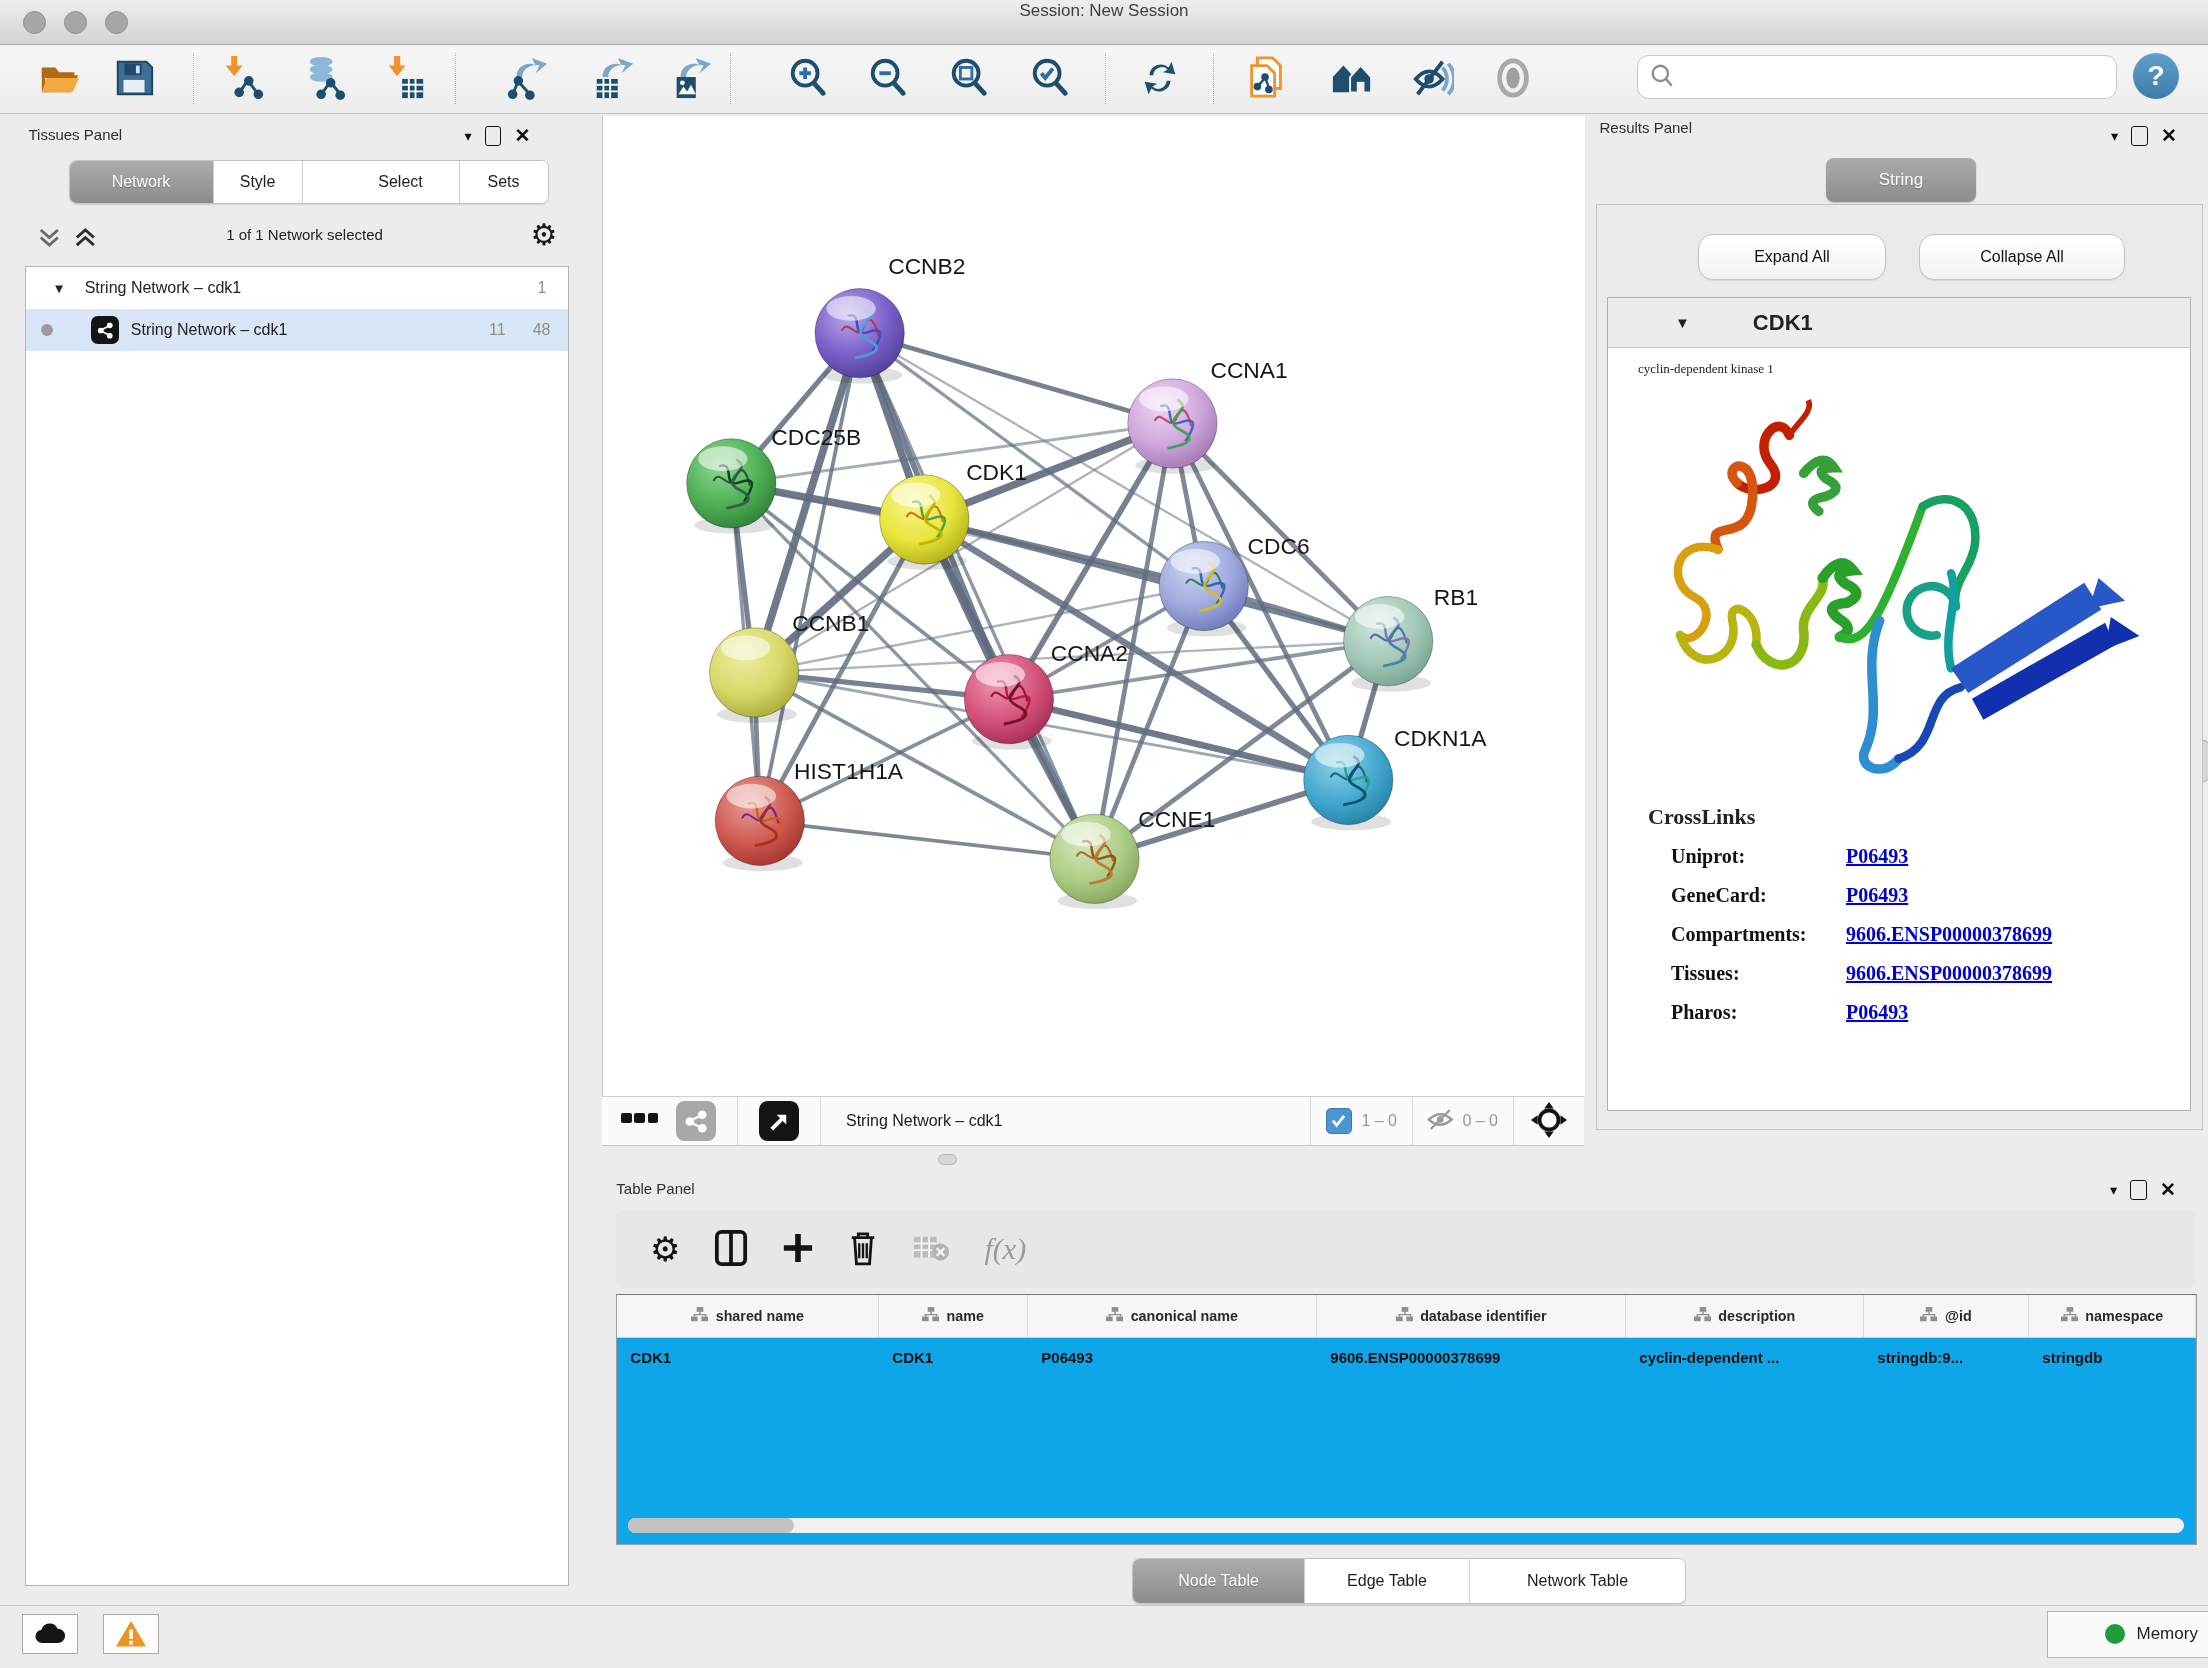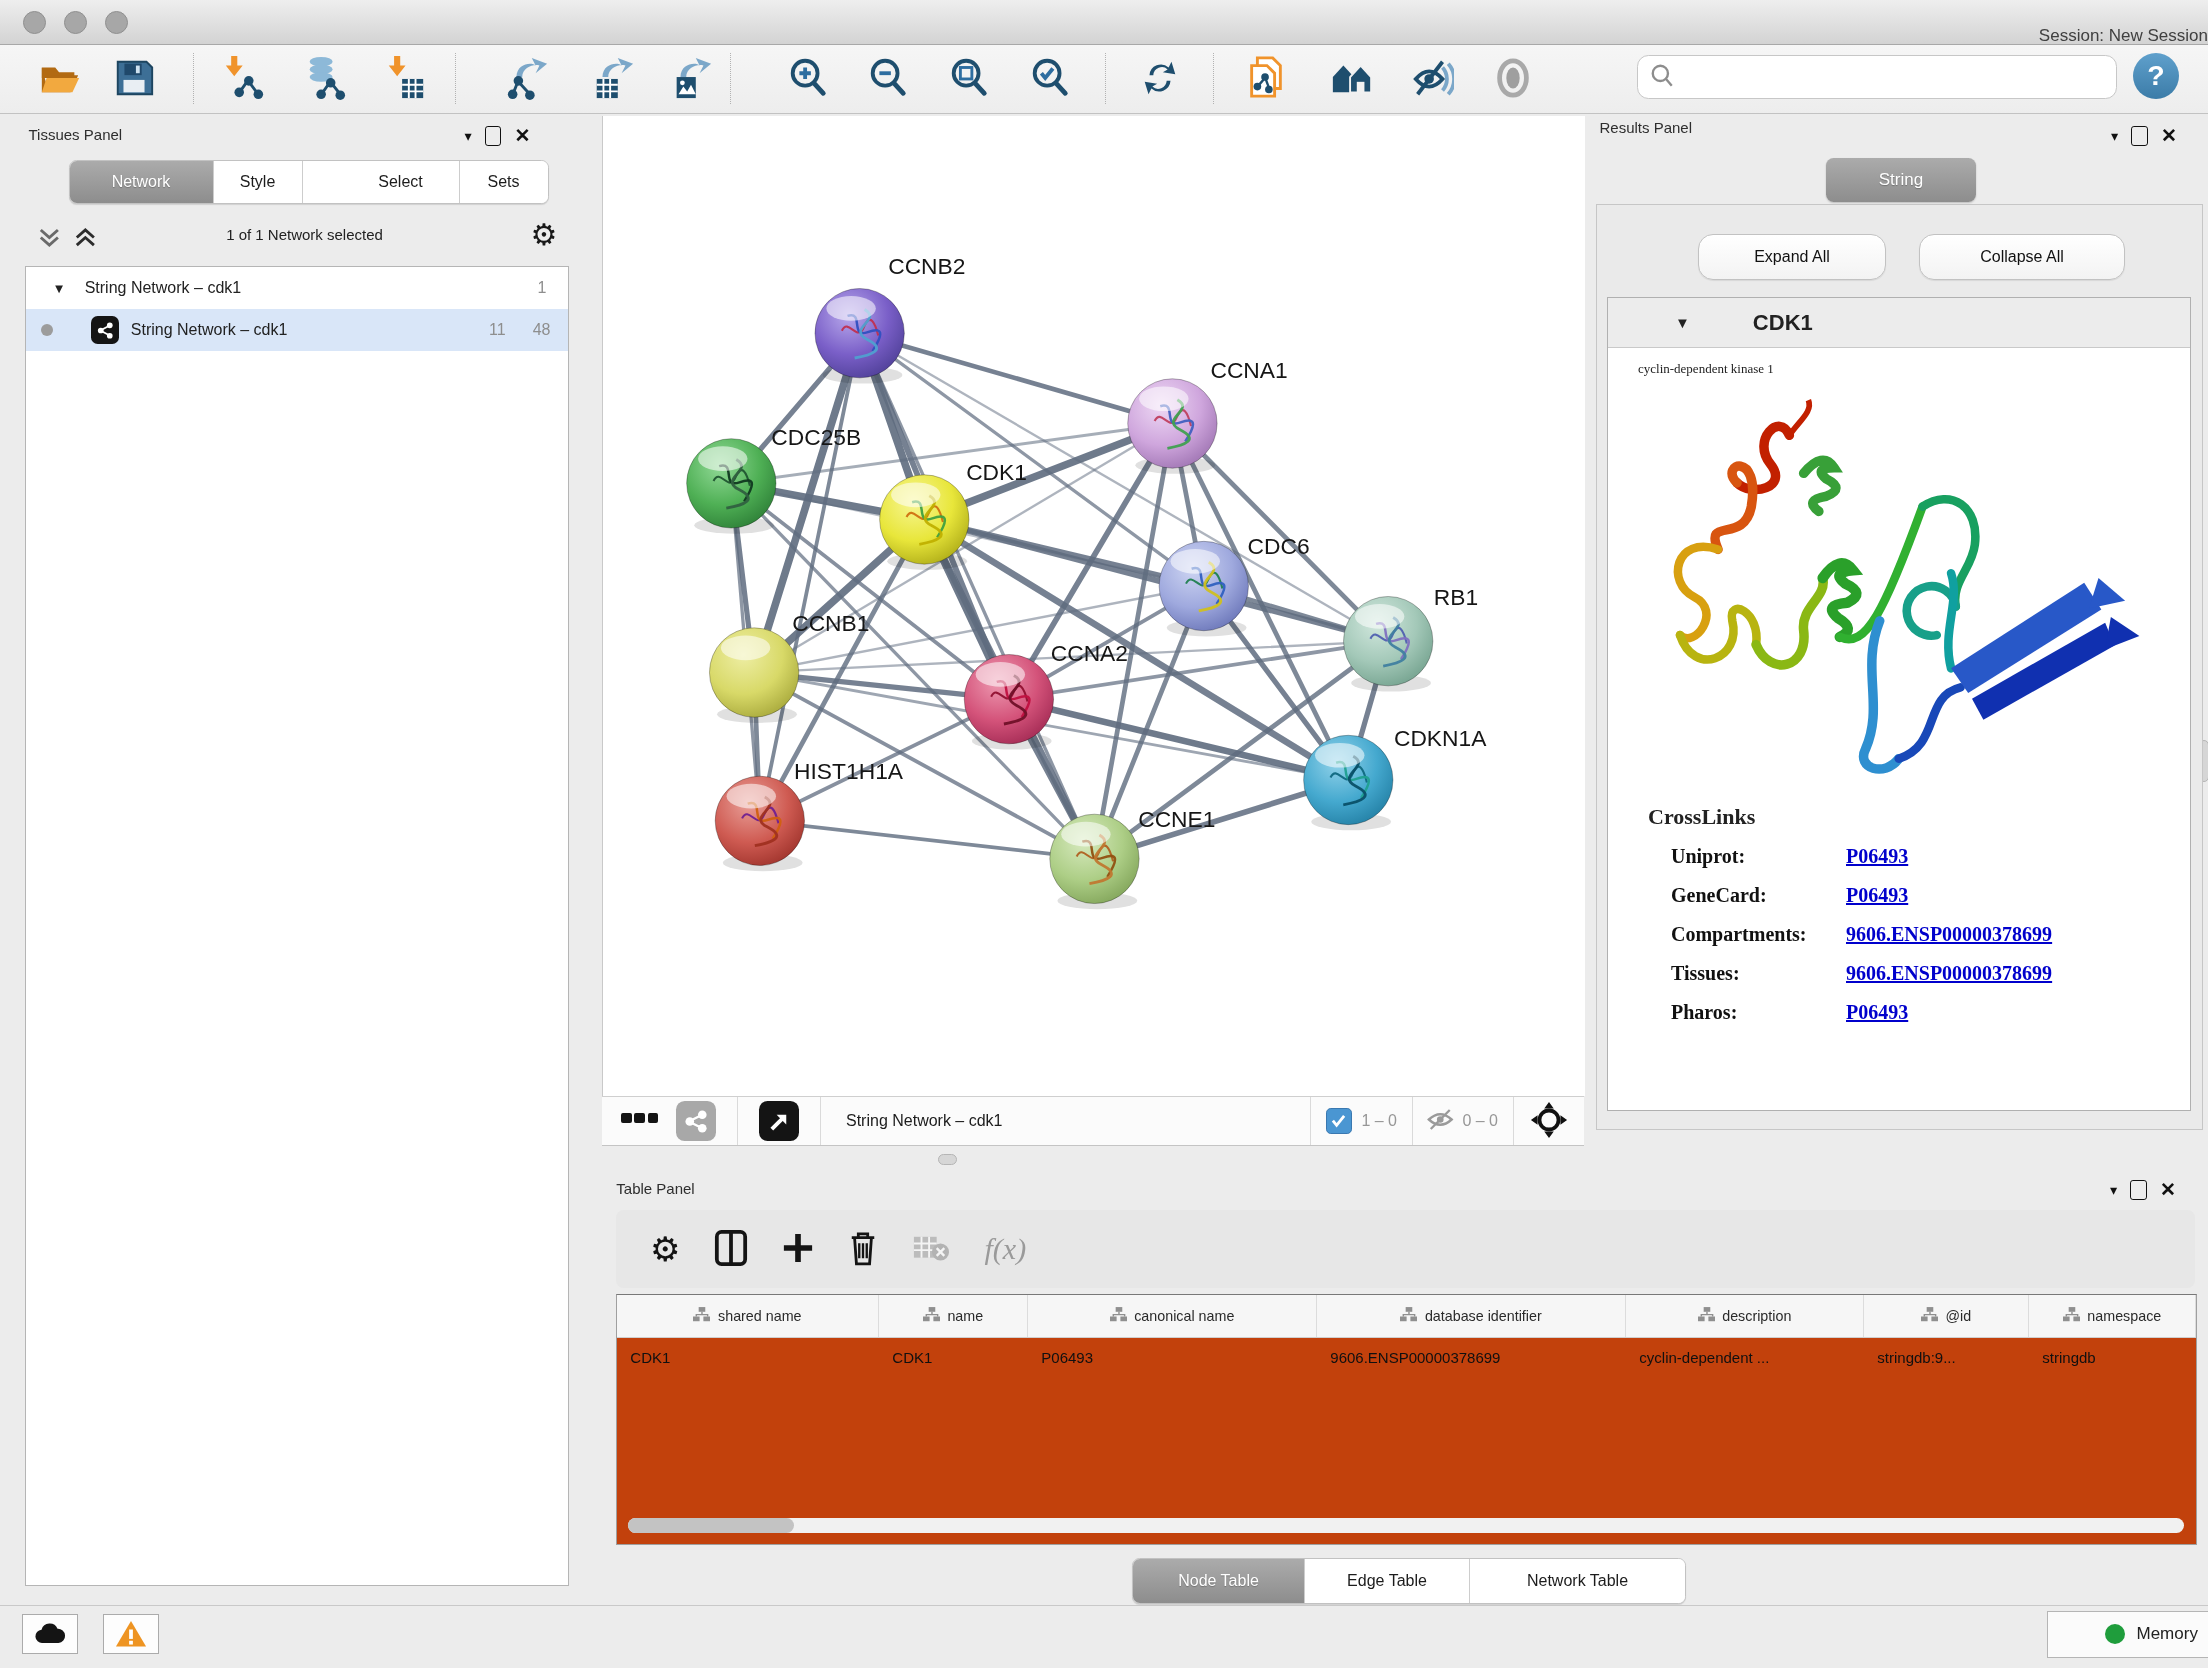--- a/index.html
+++ b/index.html
@@ -1,21 +1,21 @@
 <!DOCTYPE html>
 <html style="font-size:15px"><head>
 <meta charset="utf-8">
 <style>
   html,body{margin:0;padding:0;background:#d8d8d8;}
   .window{position:relative;width:2208px;height:1668px;background:#ececec;font-family:"Liberation Sans",sans-serif;overflow:hidden;color:#222;}
   .abs{position:absolute;}
   
   .titlebar{left:0;top:0;width:2208px;height:44px;background:linear-gradient(#eeeeee,#d3d3d3);border-bottom:1px solid #a8a8a8;}
   .tl{width:21px;height:21px;border-radius:50%;background:#a7a7a7;border:1px solid #909090;top:10.5px;}
-  .title-text{width:100%;text-align:right;top:26px;font-size:17px;color:#404040;}
+  .title-text{width:100%;text-align:center;top:1px;font-size:17px;color:#404040;}
   
   .toolbar{left:0;top:45px;width:2208px;height:68px;background:linear-gradient(#f6f6f6,#ededed);border-bottom:1px solid #c2c2c2;}
   .tbi{width:44px;height:44px;top:11.4px;}
   .tbsep{top:7.6px;width:0;height:51px;border-left:1.9px dotted #b2b2b2;}
   .searchbox{left:1637px;top:9.5px;width:478px;height:42px;background:#fff;border:1.9px solid #c7c7c7;border-radius:11.4px;display:flex;align-items:center;}
   .searchbox input{border:none;outline:none;flex:1;font-size:15px;background:transparent;margin-left:5.7px;font-family:"Liberation Sans",sans-serif;}
   
   .panel-title{font-size:15px;color:#2e2e2e;}
   .pctl{display:flex;gap:13.3px;align-items:center;}
   .pctl .tri{font-size:14.3px;color:#111;}
@@ -32,21 +32,21 @@
   .trow .cnt{color:#8e8e8e;}
   .sel-row{background:#d9e6f8;}
   .string-app-icon{width:28.5px;height:28.5px;border-radius:6.7px;background:#141414;display:flex;align-items:center;justify-content:center;}
   
   .canvas{left:602px;top:116px;width:982px;height:980px;background:#fff;border-left:1px solid #c9c9c9;}
   .netbar{left:602px;top:1096px;width:982px;height:48px;background:#fbfbfb;border-top:1px solid #cfcfcf;border-bottom:1px solid #c4c4c4;display:flex;align-items:center;}
   .nb-sep{width:0;height:48px;border-left:1px solid #dadada;}
   .grayc{color:#979797;font-size:16px;}
   
   .tp-toolbox{left:616px;top:1210px;width:1579px;height:78px;background:#e7e7e7;border-radius:7.6px;display:flex;align-items:center;gap:34px;padding-left:34px;box-sizing:border-box;}
-  .tablebox{left:616px;top:1294px;width:1579px;height:249px;background:#c2410c;border:1px solid #9f9f9f;border-top:1.9px solid #787878;overflow:hidden;}
+  .tablebox{left:616px;top:1294px;width:1579px;height:249px;background:#0ea5e9;border:1px solid #9f9f9f;border-top:1.9px solid #787878;overflow:hidden;font-weight:bold;}
   .thead{display:flex;height:42px;background:#f6f6f6;border-bottom:1px solid #cfcfcf;}
   .th{display:flex;align-items:center;justify-content:center;gap:7.6px;font-size:14.3px;color:#2a2a2a;border-right:1px solid #dcdcdc;box-sizing:border-box;overflow:hidden;white-space:nowrap;}
   .tr{display:flex;height:38px;}
   .td{display:flex;align-items:center;font-size:15px;color:#101010;padding-left:13.3px;box-sizing:border-box;overflow:hidden;white-space:nowrap;}
   .hscroll{left:628px;top:1518px;width:1556px;height:15px;background:#f1f1f1;border-radius:7.6px;}
   .hthumb{left:0;top:0;width:166px;height:15px;background:#c3c3c3;border-radius:7.6px;}
   
   .rp-box{left:1596px;top:204px;width:607px;height:926px;background:#eaeaea;border:1px solid #c6c6c6;box-sizing:border-box;}
   .btn{background:linear-gradient(#ffffff,#f3f3f3);border:1px solid #c2c2c2;border-radius:15px;font-size:16px;color:#111;display:flex;align-items:center;justify-content:center;box-shadow:0 1px 1px rgba(0,0,0,.08);}
   .secbox{left:1607px;top:297px;width:584px;height:814px;border:1px solid #b0b0b0;background:#fff;box-sizing:border-box;}

